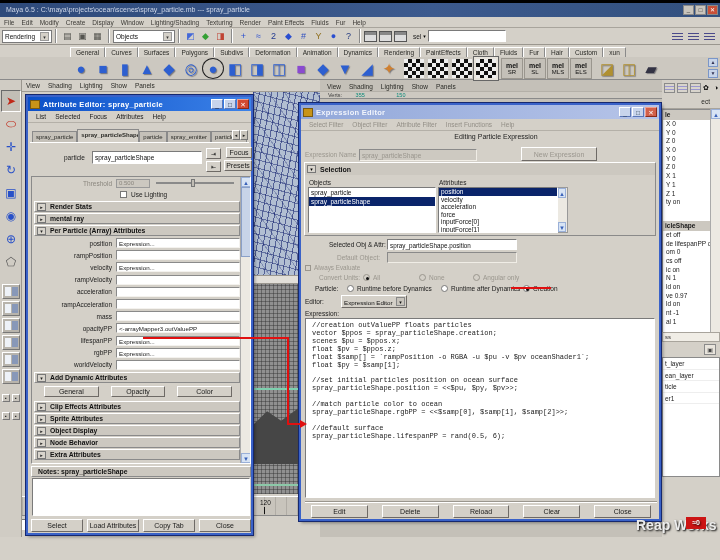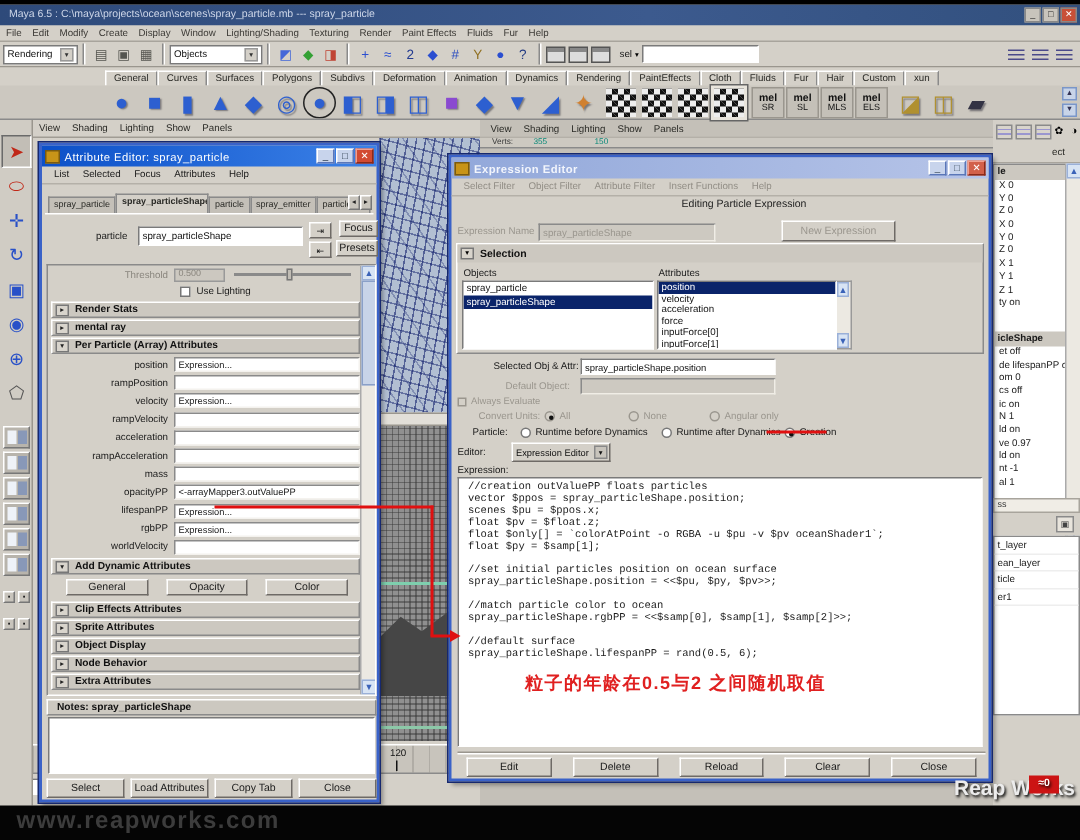--- a/index.html
+++ b/index.html
@@ -92,21 +92,21 @@
 #speedfield{left:1px;top:519px;width:25px;height:11px;font-size:6.5px;color:#111;padding-left:2px;line-height:9px;z-index:1}
 #cmdbox1{left:543px;top:522px;width:25px;height:10px;z-index:1}
 #cmdbox2{left:570px;top:522px;width:25px;height:10px;z-index:1}
 #cmddn{left:644px;top:524px;font-size:6px;color:#111;z-index:1}
 #playback{left:647px;top:499px;display:flex;gap:1px;z-index:1}
 .pb{width:13px;height:14px;background:#c8c4bc;border:1px solid;border-color:#fff #777 #777 #fff;font-size:7px;color:#222;text-align:center;line-height:12px}
 
 .win{position:absolute;border:2px solid #3a62c8;outline:1px solid #16286e;background:#d4d0c8;box-shadow:2px 2px 3px rgba(0,0,0,.35)}
 .wtitle{height:14px;display:flex;align-items:center;padding:0 2px;position:relative}
 .wtitle .wicon{width:10px;height:9px;background:#c89418;border:1px solid #7a5a10;margin-right:3px}
-.wtitle .txt{font-size:7.5px;font-weight:normal;letter-spacing:.3px}
+.wtitle .txt{font-size:7.5px;font-weight:bold;letter-spacing:.3px}
 .wtitle .wbtns{position:absolute;right:2px;top:2px;display:flex;gap:1px}
 .wtitle .wb{width:12px;height:10px;font-size:6.5px;line-height:9px;text-align:center;border:1px solid}
 .wmenu{height:12px;display:flex;gap:9px;align-items:center;padding-left:8px;border-bottom:1px solid #b4b0a8}
 .wmenu span{font-size:6.5px}
 
 #ae{left:26px;top:95px;width:227px;height:440px;z-index:5}
 #ae .wtitle{background:linear-gradient(90deg,#0c50c8,#3c82e8)}
 #ae .wtitle .txt{color:#fff}
 #ae .wb{background:#c8d4ec;border-color:#fff #5a76b8 #5a76b8 #fff;color:#123}
 #ae .wb.cl{background:#d24a32;color:#fff;border-color:#f0a090 #8a2a1a #8a2a1a #f0a090}
@@ -792,55 +792,51 @@
       <div id="eddrop">
         <span>Expression Editor</span>
         <span class="cdn">▾</span>
       </div>
     </div>
     <div id="exprlab">Expression:</div>
     <div class="sunken" id="codebox">
       <div id="code">
 
       <div class="code-line">//creation outValuePP floats particles</div>
-          <div class="code-line">vector $ppos = spray_particleShape.position;</div>
+          <div class="code-line">vector $ppos = spray_particleShape.creation;</div>
           <div class="code-line">scenes $pu = $ppos.x;</div>
-          <div class="code-line">float $pv = $float.z;</div>
-          <div class="code-line">float $only[] = `colorAtPoint -o RGBA -u $pu -v $pv oceanShader1`;</div>
+          <div class="code-line">float $pv = $ppos.z;</div>
+          <div class="code-line">float $samp[] = `rampPosition -o RGBA -u $pu -v $pv oceanShader1`;</div>
           <div class="code-line">float $py = $samp[1];</div>
           <div class="code-line">&nbsp;</div>
           <div class="code-line">//set initial particles position on ocean surface</div>
           <div class="code-line">spray_particleShape.position = &lt;&lt;$pu, $py, $pv&gt;&gt;;</div>
           <div class="code-line">&nbsp;</div>
           <div class="code-line">//match particle color to ocean</div>
           <div class="code-line">spray_particleShape.rgbPP = &lt;&lt;$samp[0], $samp[1], $samp[2]&gt;&gt;;</div>
           <div class="code-line">&nbsp;</div>
           <div class="code-line">//default surface</div>
           <div class="code-line">spray_particleShape.lifespanPP = rand(0.5, 6);</div>
         </div>
-      <div id="cnnote">粒子的年龄在0.5与2 之间随机取值</div>
     </div>
     <div id="eefootsep"></div>
     <div id="eefoot">
 
     <div class="btn">Edit</div>
         <div class="btn">Delete</div>
         <div class="btn">Reload</div>
         <div class="btn">Clear</div>
         <div class="btn">Close</div>
       </div>
   </div>
 
   <div class="red" style="left:143px;top:337px;width:146px;height:2px"></div>
   <div class="red" style="left:287px;top:337px;width:2px;height:87px"></div>
   <div class="red" style="left:287px;top:423px;width:13px;height:2px"></div>
   <div id="redarrowhead"></div>
   <div id="redunderline"></div>
 
   <div class="abs" id="bar-top"></div>
-  <div class="abs" id="bar-bottom">
-    <div id="watermark">www.reapworks.com</div>
-  </div>
   <div class="abs" id="reaplogo">
     <span>Reap Works</span>
     <div id="reapbadge">≈0</div>
   </div>
 </div>
 
 </body></html>

